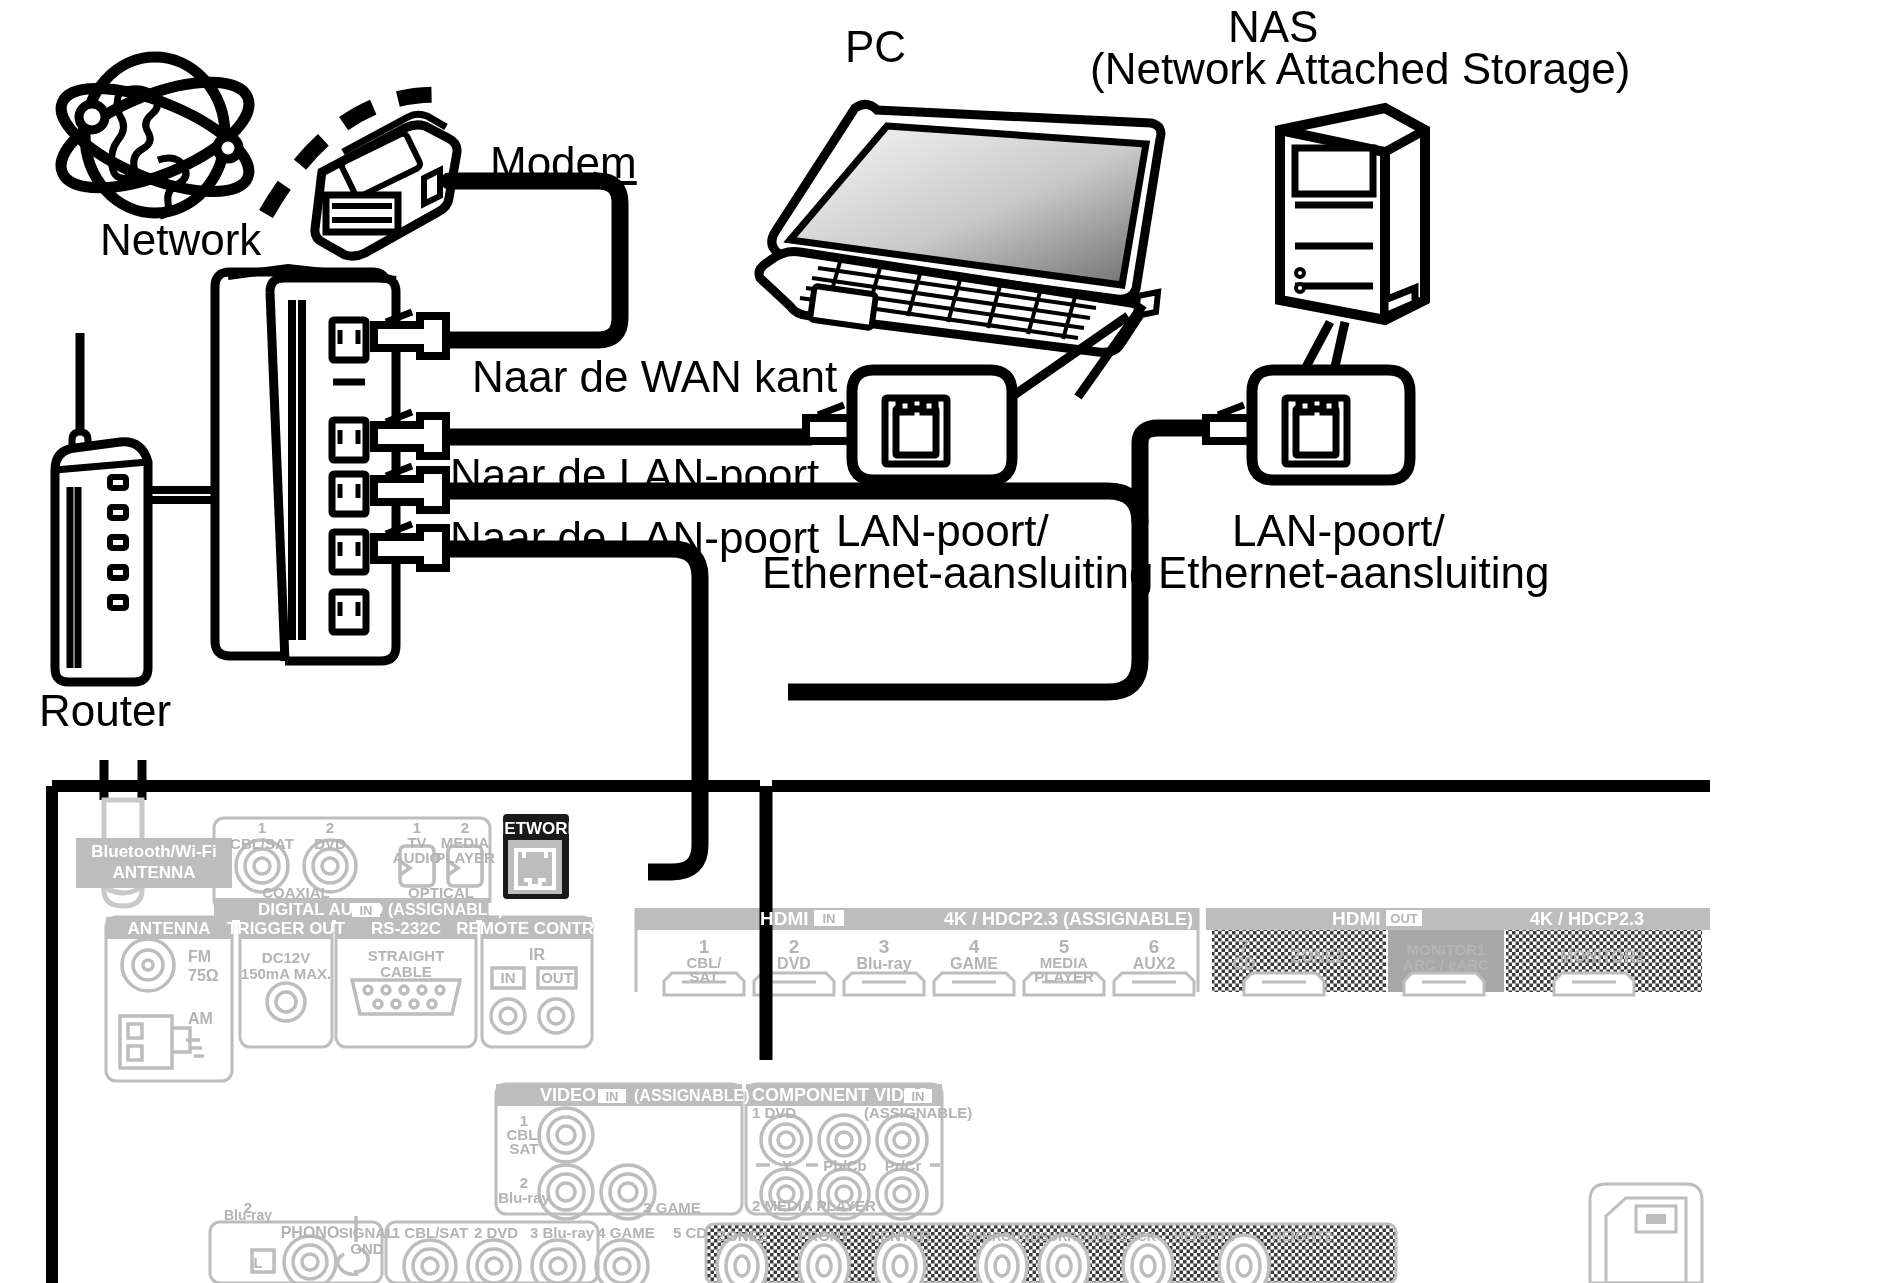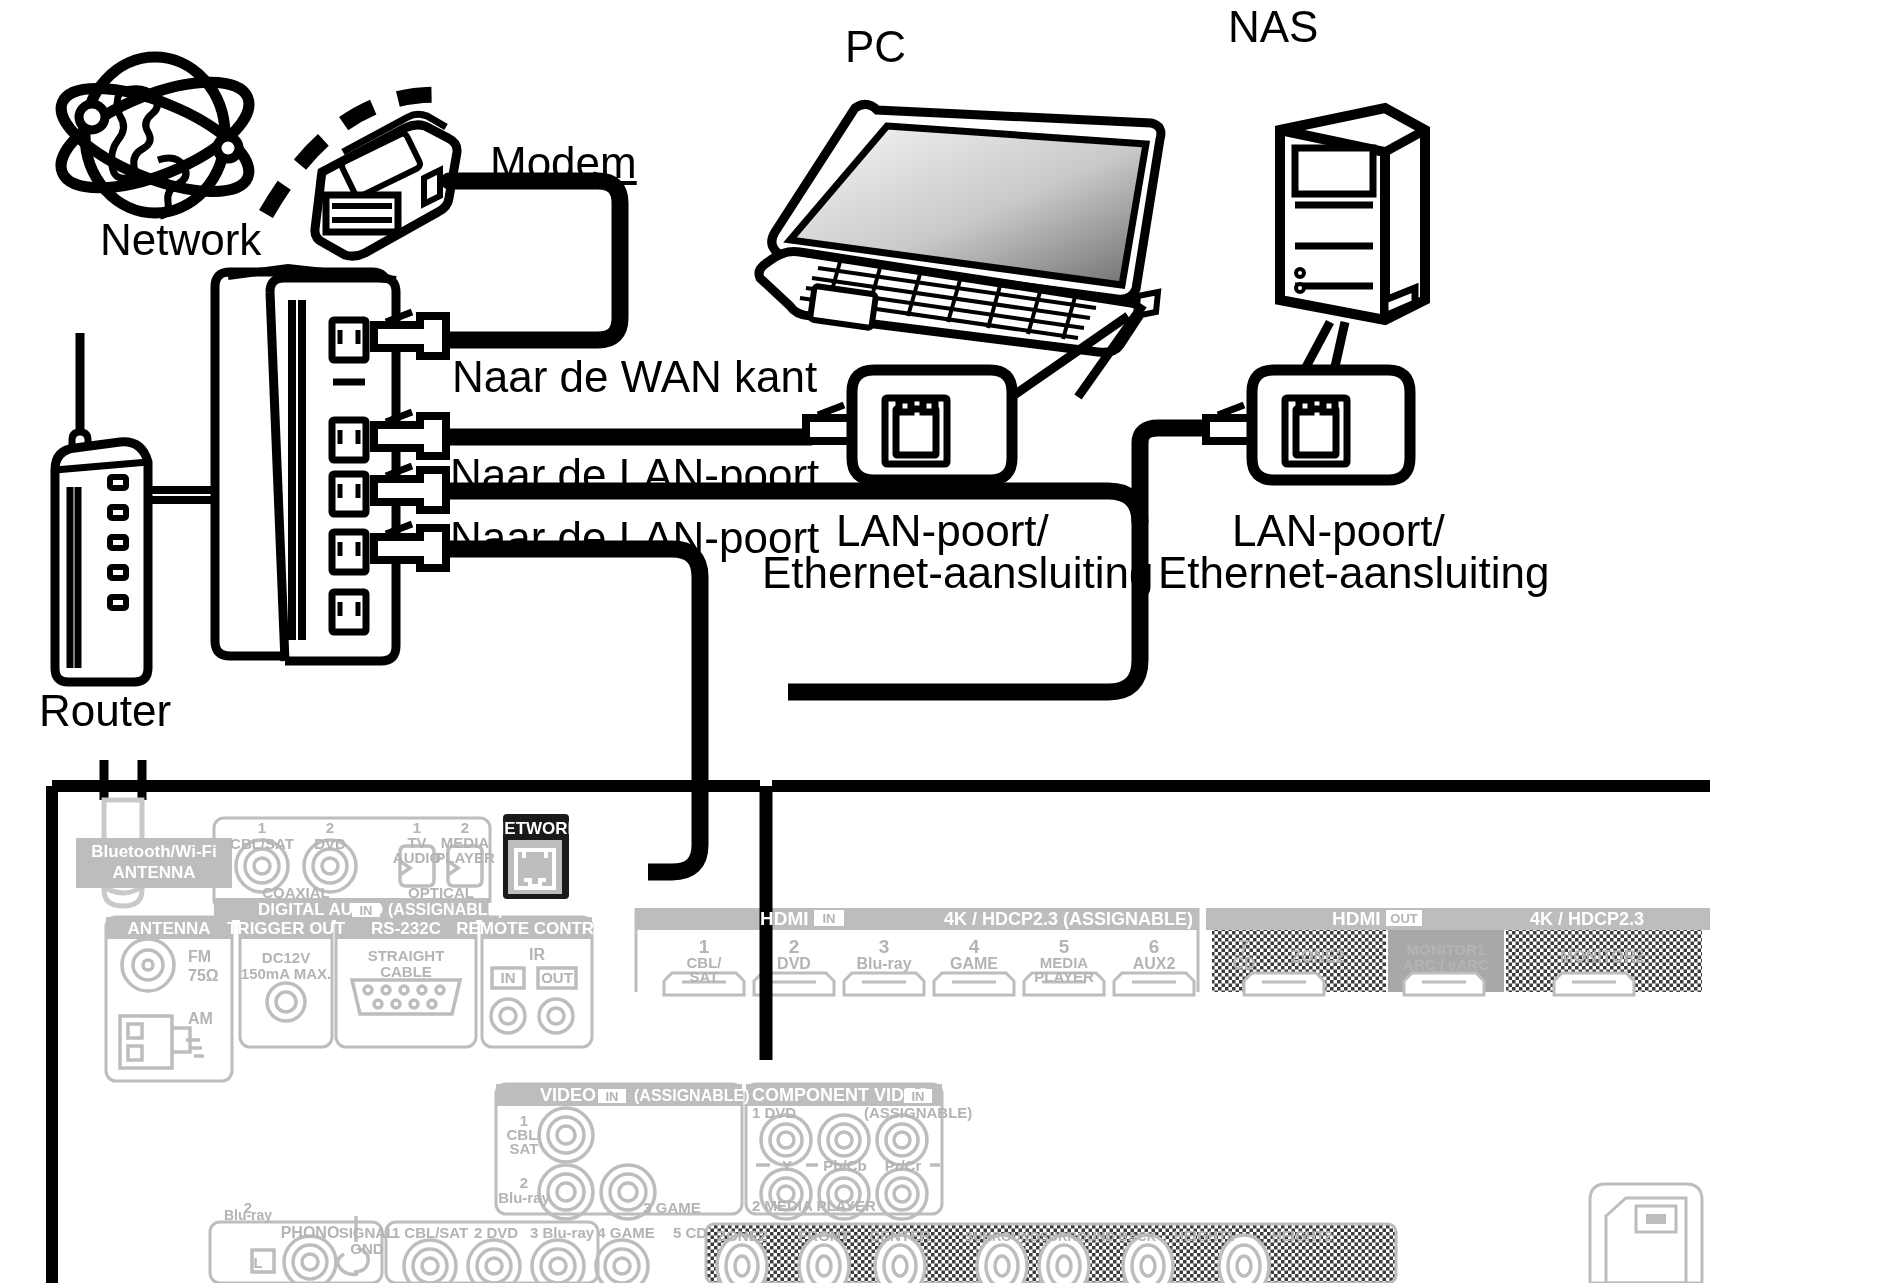--- a/index.html
+++ b/index.html
@@ -437,22 +437,23 @@
     </g>
 
     <path d="M766 786 L766 1060" stroke="#000" stroke-width="13" fill="none"></path>
   </svg>
 
   <div class="lbl big" style="left:100px;top:215px;">Network</div>
   <div class="lbl big" style="left:490px;top:138px;text-decoration:underline;">Modem</div>
   <div class="lbl big" style="left:39px;top:686px;">Router</div>
   <div class="lbl big" style="left:845px;top:22px;">PC</div>
   <div class="lbl big" style="left:1228px;top:2px;">NAS</div>
-
-  <div class="lbl big" style="left:452px;top:352px;">Naar de WAN kant</div>
+  <div class="lbl big" style="left:1090px;top:44px;">(Network Attached Storage)</div>
+
+  <div class="lbl big" style="left:472px;top:352px;">Naar de WAN kant</div>
   <div class="lbl big" style="left:450px;top:450px;">Naar de LAN-poort</div>
   <div class="lbl big" style="left:450px;top:513px;">Naar de LAN-poort</div>
 
   <div class="lbl big" style="left:836px;top:506px;">LAN-poort/</div>
   <div class="lbl big" style="left:762px;top:548px;">Ethernet-aansluiting</div>
   <div class="lbl big" style="left:1232px;top:506px;">LAN-poort/</div>
   <div class="lbl big" style="left:1158px;top:548px;">Ethernet-aansluiting</div>
 
   <svg width="1885" height="1283" viewBox="0 0 1885 1283" style="pointer-events:none;">
 

